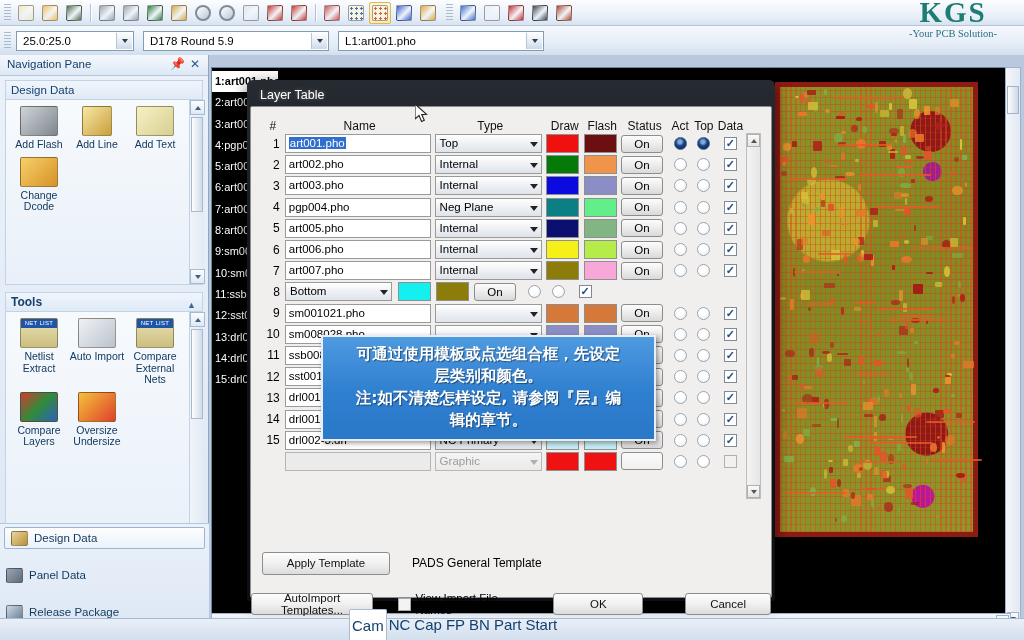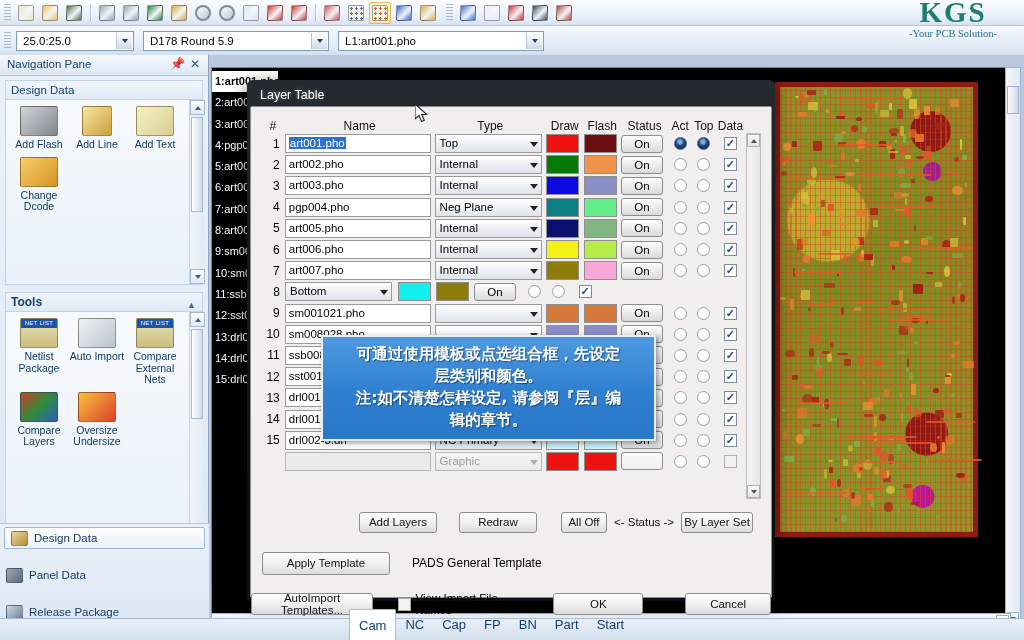--- a/index.html
+++ b/index.html
@@ -228,21 +228,21 @@
   #status-lab { font-size:11.5px; margin:0 7px; color:#111; }
   .chk-wrap { display:flex; align-items:center; font-size:11.5px; }
   .chk-box { width:13px; height:13px; border:1px solid #a8a8a8; background:#f3f3f3; margin-right:5px; }
 
   
   #statusbar {
     position:absolute; left:0; bottom:0; width:1024px; height:22px;
     background:linear-gradient(#e8eff8,#d3dfee);
     border-top:1px solid #a9bbd0; display:flex; align-items:center;
   }
-  .sbtab { height:32px; padding:0 9px; display:flex; align-items:center; font-size:13px; color:#15406c; }
+  .sbtab { height:32px; padding:0 2px; display:flex; align-items:center; font-size:15px; color:#15406c; }
   .sbtab.sel { background:#ffffff; border:1px solid #a9bbd0; border-bottom:none; border-radius:2px 2px 0 0; }
 </style>
 </head>
 <body>
 
 <div id="toolbar-area">
 
   <div class="tb-row tb-row1">
     <div class="grip"></div>
     <div id="tb-icons" style="display:flex;align-items:center;">
@@ -389,21 +389,21 @@
   <div id="tools-title">
     <span>Tools</span>
     <span class="collapse-chev">▲</span>
   </div>
   <div class="panel-box" style="height:235px;">
     <div class="icon-grid" id="tools-grid" style="width:182px;">
         <div class="icon-cell">
           <div class="big-ico" style="width: 38px; height: 30px; background: linear-gradient(rgb(233, 226, 182), rgb(203, 190, 126)); border: 1px solid rgba(60, 50, 20, 0.45); border-radius: 2px;">
             <div style="position: absolute; left: 0px; top: 0px; width: 100%; height: 9px; background: rgb(31, 85, 168); color: rgb(255, 255, 255); font-size: 6px; text-align: center; line-height: 9px; letter-spacing: 0.3px;">NET LIST</div>
           </div>
-          <div class="lbl">Netlist Package</div>
+          <div class="lbl">Netlist Extract</div>
         </div>
         <div class="icon-cell">
           <div class="big-ico" style="width: 38px; height: 30px; background: linear-gradient(135deg, rgb(240, 242, 245), rgb(185, 195, 205)); border: 1px solid rgba(60, 50, 20, 0.45); border-radius: 2px;"></div>
           <div class="lbl">Auto Import</div>
         </div>
         <div class="icon-cell">
           <div class="big-ico" style="width: 38px; height: 30px; background: linear-gradient(rgb(233, 226, 182), rgb(203, 190, 126)); border: 1px solid rgba(60, 50, 20, 0.45); border-radius: 2px;">
             <div style="position: absolute; left: 0px; top: 0px; width: 100%; height: 9px; background: rgb(31, 85, 168); color: rgb(255, 255, 255); font-size: 6px; text-align: center; line-height: 9px; letter-spacing: 0.3px;">NET LIST</div>
           </div>
           <div class="lbl">Compare External Nets</div>
@@ -1257,27 +1257,20 @@
       </div>
 
       <div id="tip">
         <div>可通过使用模板或点选组合框，先设定</div>
         <div>层类别和颜色。</div>
         <div>注:如不清楚怎样设定, 请参阅『层』编</div>
         <div>辑的章节。</div>
       </div>
     </div>
 
-    <div id="row-actions">
-      <div class="btn" style="width:78px;height:21px;margin-left:108px;">Add Layers</div>
-      <div class="btn" style="width:78px;height:21px;margin-left:22px;">Redraw</div>
-      <div class="btn" style="width:46px;height:21px;margin-left:24px;">All Off</div>
-      <div id="status-lab">&lt;- Status -&gt;</div>
-      <div class="btn" style="width:72px;height:21px;">By Layer Set</div>
-    </div>
 
     <div id="row-template">
       <div class="btn" style="width:128px;height:23px;margin-left:11px;">Apply Template</div>
       <div style="margin-left:22px;font-size:12px;">PADS General Template</div>
     </div>
 
     <div id="row-bottom">
       <div class="btn" style="width:128px;height:22px;">AutoImport Templates...</div>
       <div class="chk-wrap" style="margin-left:25px;">
         <span class="chk-box"></span>

